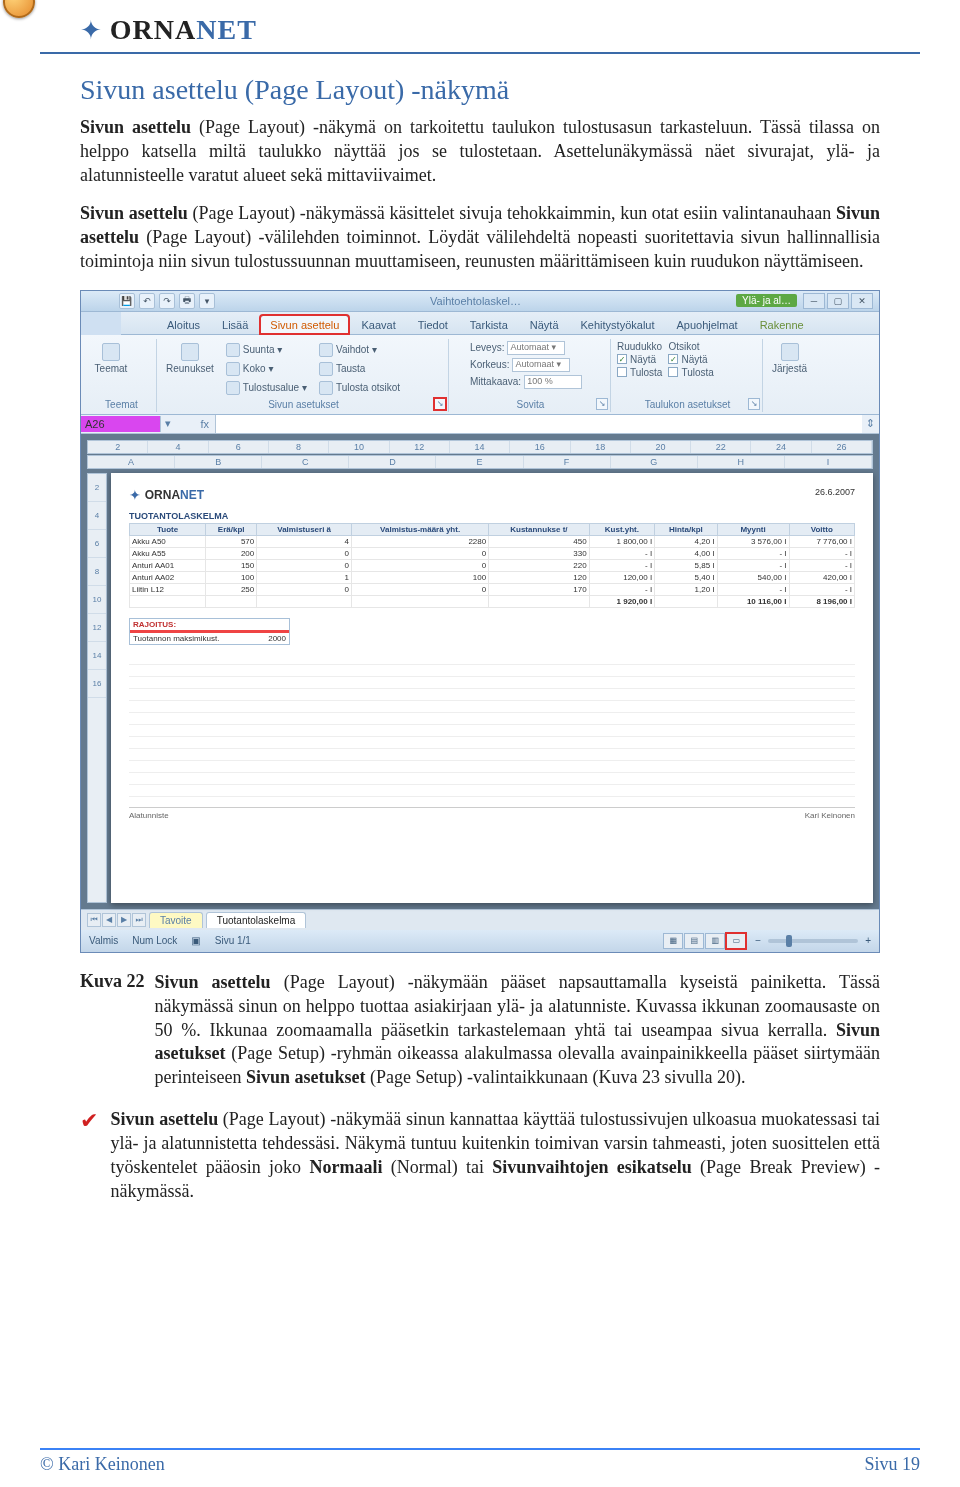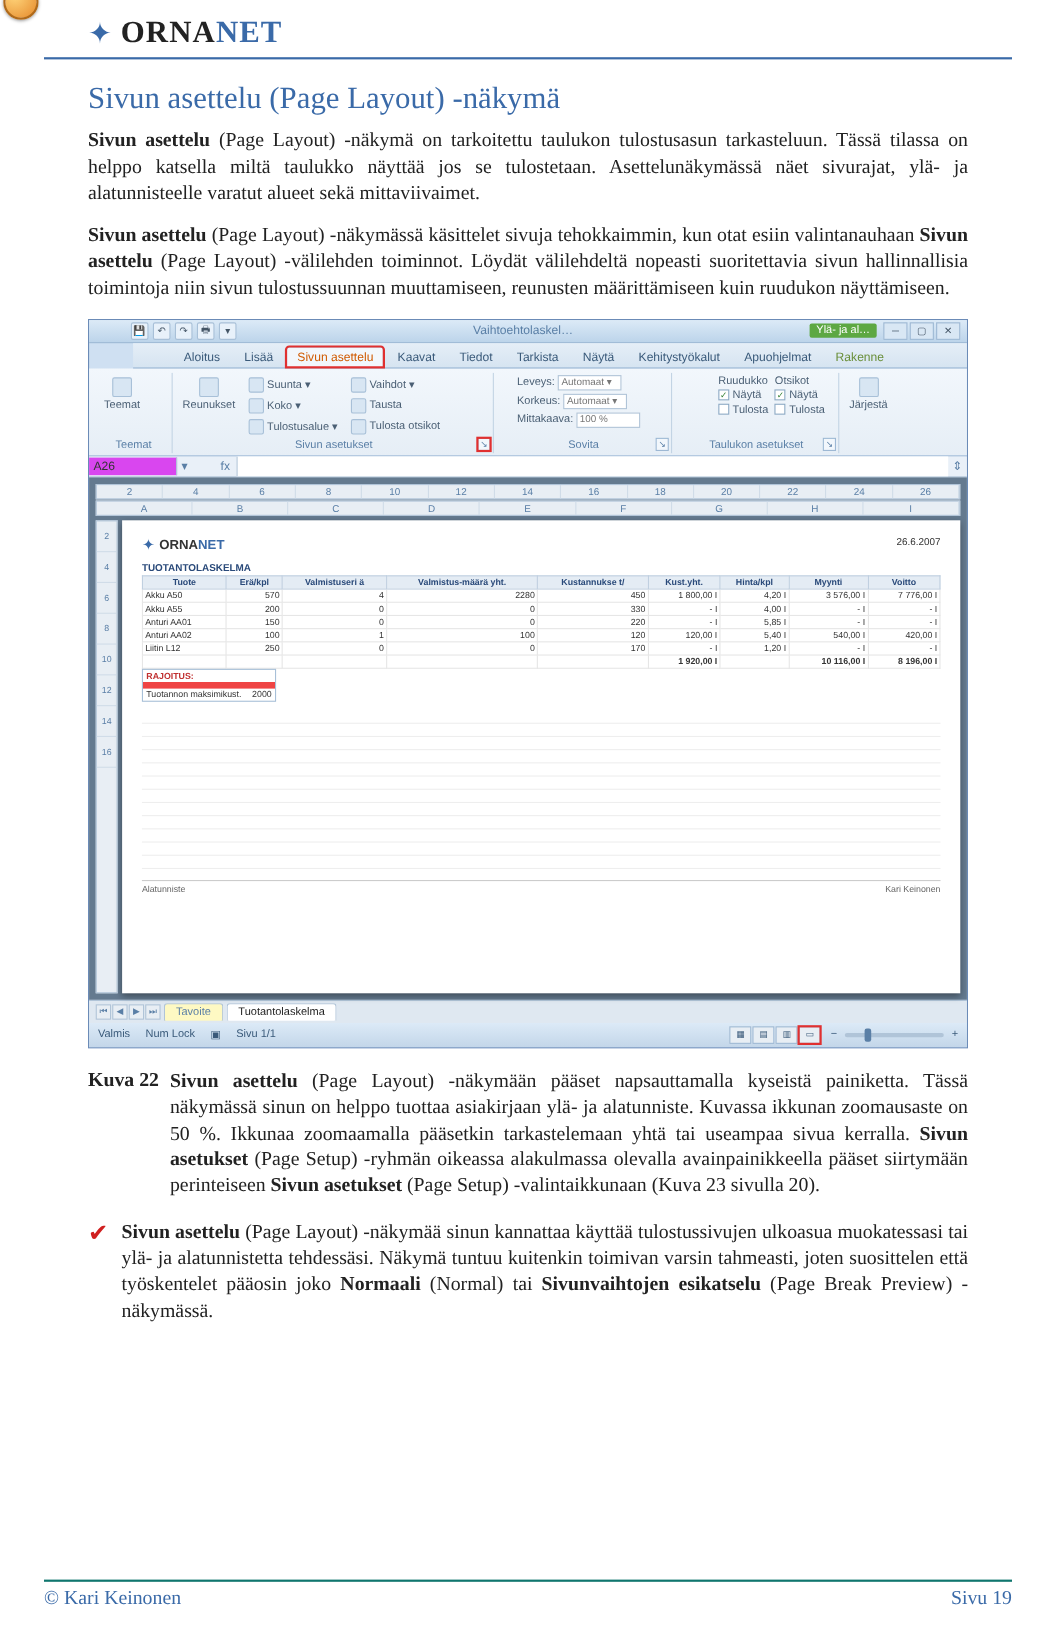--- a/index.html
+++ b/index.html
@@ -144,24 +144,24 @@
   .paper-date { position:absolute; right:18px; top:14px; font-size:9px; color:#333;}
   .calc-title { font-size:9px; font-weight:bold; color:#2a4a7a; margin:8px 0 2px 0;}
   table.data {
     border-collapse:collapse; width:100%; font-size:8px; color:#333;
   }
   table.data th { background:#e4ecf4; border:1px solid #c0d0e0; padding:1px 2px; font-weight:bold; font-size:8px; color:#2a4a7a;}
   table.data td { border:1px solid #e6e6e6; padding:1px 2px; text-align:right;}
   table.data td.l { text-align:left;}
   .totalrow td { font-weight:bold; border-top:1px solid #888;}
   .rajoitus {
-    border:1px solid #a8c0d8; width:122px; font-size:8px;
+    margin-top:10px; border:1px solid #a8c0d8; width:161px; font-size:8px;
   }
   .rajoitus .hd { color:#c03030; font-weight:bold; padding:1px 3px;}
-  .rajoitus .row { display:flex; justify-content:space-between; padding:1px 3px; border-top:6px solid #ef4444;}
+  .rajoitus .row { display:flex; justify-content:space-between; padding:1px 3px; border-top:3px solid #ef4444;}
   .gridlines { margin-top:8px;}
   .gridlines .grow { height:12px; border-bottom:1px solid #eee;}
   .paper-footer { display:flex; justify-content:space-between; font-size:8px; color:#666; border-top:1px solid #ccc; padding-top:3px; margin-top:10px;}
   .sheettabs {
     display:flex; align-items:center; background:#dfe8f1; border-top:1px solid #b0c4d8; padding:2px 6px; gap:3px; font-size:10px;
   }
   .stab { padding:2px 10px; background:#fef9c3; border:1px solid #b0c4d8; border-bottom:none; color:#5a7fa6; border-radius:3px 3px 0 0;}
   .stab.active { background:#fff; color:#222;}
   .navarr { display:flex; gap:1px;}
   .navarr span { width:14px; height:14px; background:#e8eef4; border:1px solid #b0c4d8; display:flex; align-items:center; justify-content:center; font-size:8px; color:#5a7fa6;}
@@ -174,23 +174,23 @@
   .viewbtn.red { outline:2px solid #e03030; outline-offset:-1px;}
   .zoomslider { width:90px; height:4px; background:#b0c4d8; margin:0 6px; position:relative; border-radius:2px;}
   .zoomslider .th { position:absolute; left:20%; top:-4px; width:6px; height:12px; background:#5a7fa6; border-radius:2px;}
   
   .caption-row { display:flex; gap:10px; margin: 4px 0 18px 0; }
   .caption-label { font-weight:bold; white-space:nowrap; font-size:18px;}
   .caption-text { font-size:18px; line-height:1.33; text-align:justify;}
   .tip-row { display:flex; gap:12px; align-items:flex-start; margin-bottom:20px;}
   .tip-check { color:#d02020; font-size:22px; line-height:1; margin-top:2px;}
   .page-footer {
-    position:absolute; bottom:24px; left:40px; right:40px;
+    position:absolute; bottom:12px; left:40px; right:40px;
     display:flex; justify-content:space-between;
-    border-top:2px solid #0f766e;
+    border-top:2px solid #3b82f6;
     padding-top:4px;
     color:#3a6aa8;
     font-size:18px;
     font-family:'Times New Roman', serif;
   }
 </style>
 </head>
 <body>
 
 <div class="page-header">
@@ -319,21 +319,21 @@
                 <span>Mittakaava:</span>
                 <div class="fld">100 %</div>
               </div>
             </div>
           </div>
           <div class="rgroup-label">Sovita</div>
           <div class="dlglaunch">↘</div>
         </div>
 
         <div class="rgroup" style="width:150px;">
-          <div class="rgroup-inner" style="margin-left:36px;">
+          <div class="rgroup-inner" style="">
             <div class="vcol" style="gap:2px;">
               <div style="font-size:10px;color:#4a5f74;">Ruudukko</div>
               <div class="chk">
                   <div class="box">✓</div>
                   <span>Näytä</span>
                 </div>
               <div class="chk">
                   <div class="box"></div>
                   <span>Tulosta</span>
                 </div>

